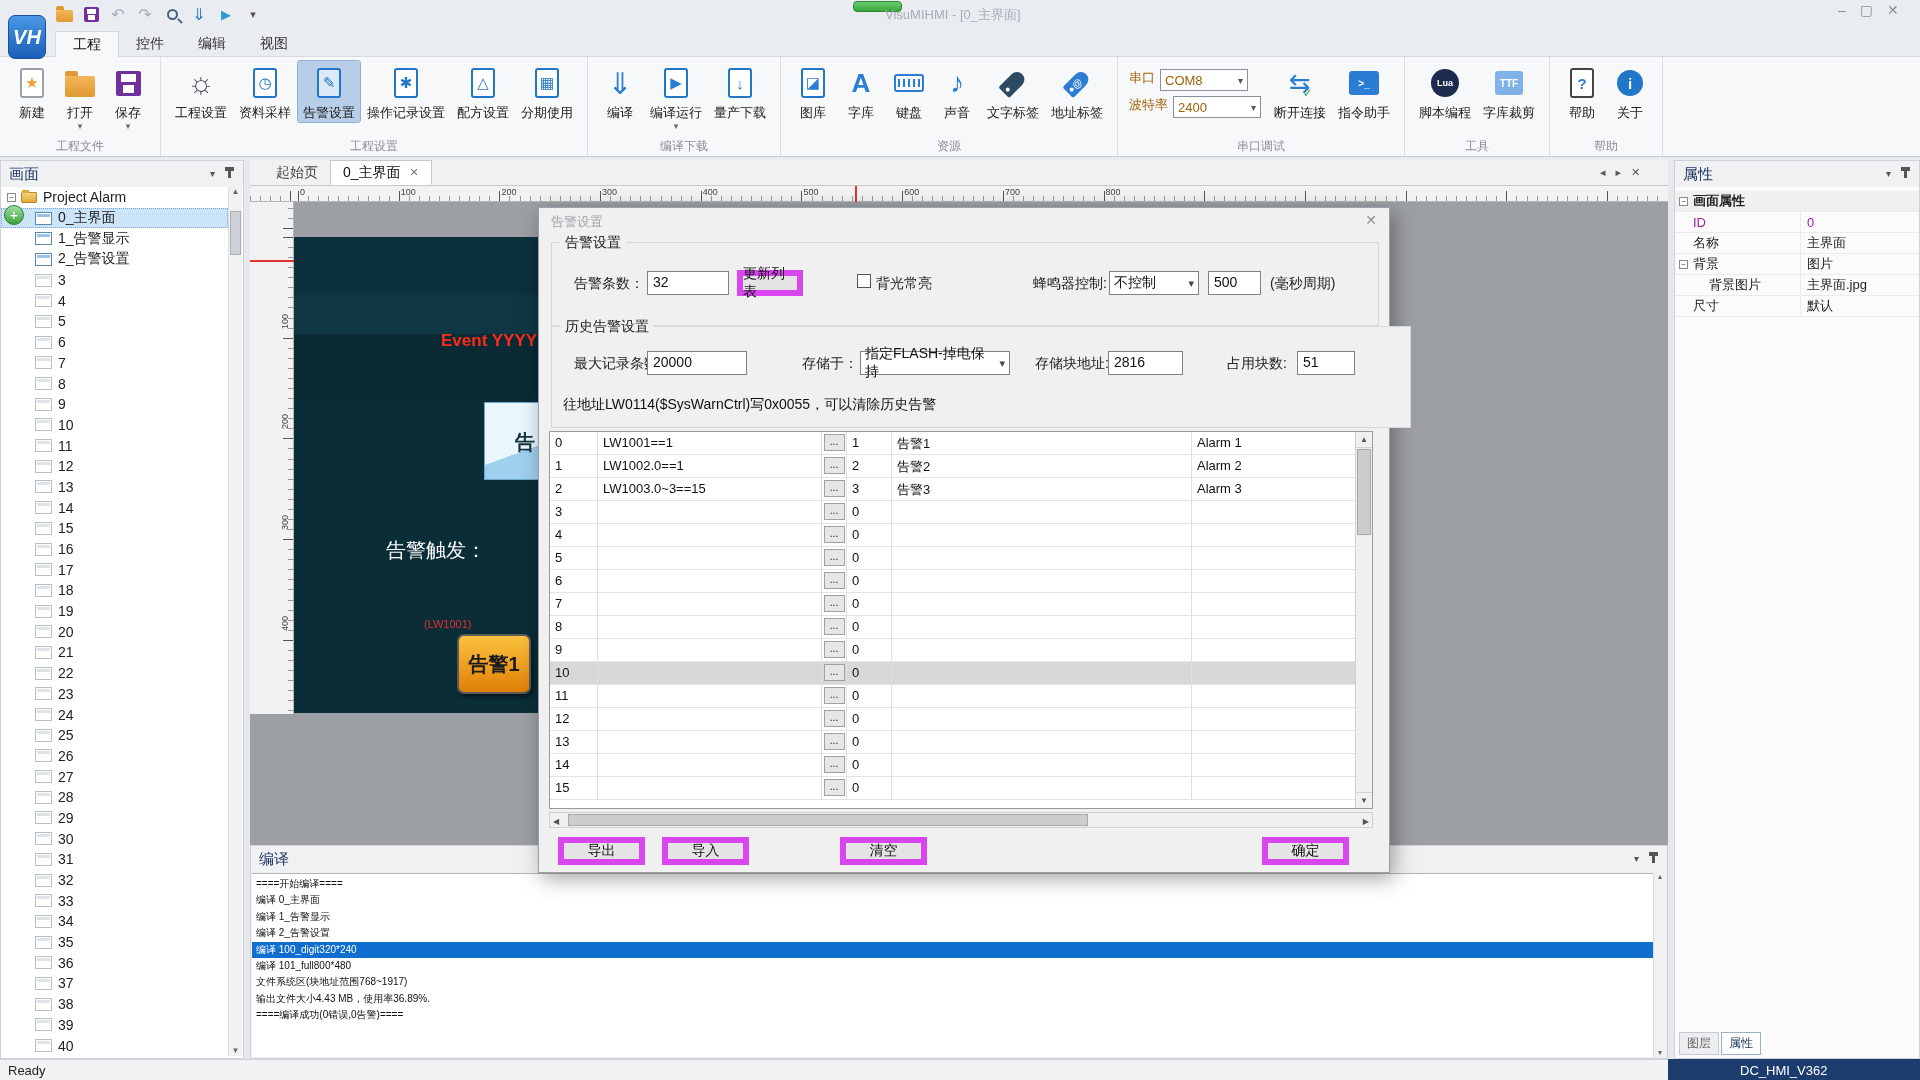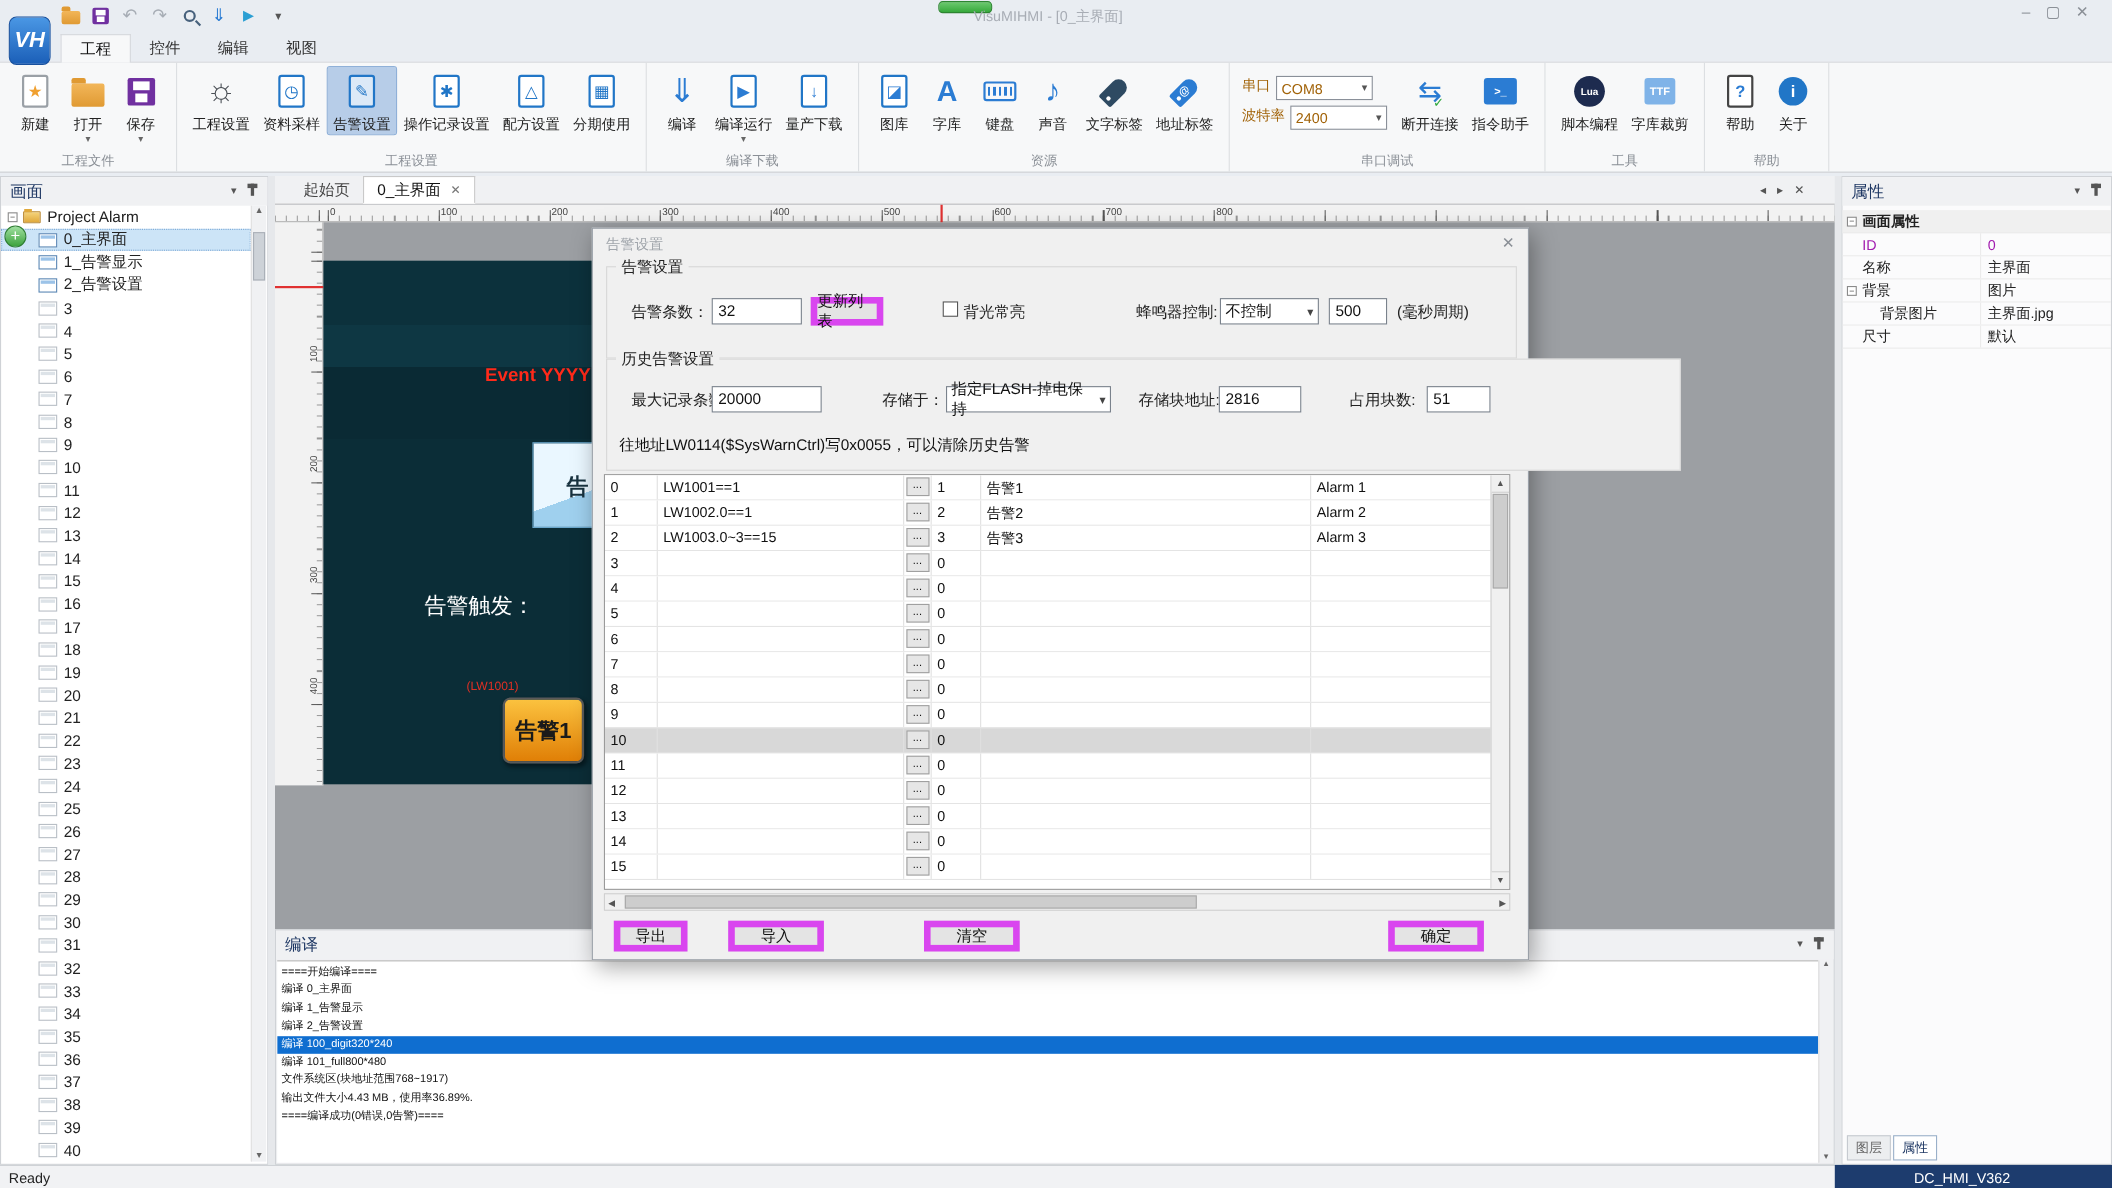--- a/index.html
+++ b/index.html
@@ -650,21 +650,21 @@
       <div class="cb" style="left:305px;top:31px"></div>
       <div class="flabel" style="left:324px;top:32px">背光常亮</div>
       <div class="flabel" style="left:481px;top:32px">蜂鸣器控制:</div>
       <div class="dcombo" style="left:557px;top:28px;width:90px">
           <span>不控制</span>
         </div>
       <div class="tin" style="left:656px;top:28px;width:53px">500</div>
       <div class="flabel" style="left:718px;top:32px">(毫秒周期)</div>
     </div>
 
-    <div class="fset" style="left:12px;top:118px;width:977px;height:102px">
+    <div class="fset" style="left:12px;top:118px;width:860px;height:102px">
       <div class="legend">历史告警设置</div>
       <div class="flabel" style="left:22px;top:28px">最大记录条数：</div>
       <div class="tin" style="left:95px;top:24px;width:100px">20000</div>
       <div class="flabel" style="left:250px;top:28px">存储于：</div>
       <div class="dcombo" style="left:308px;top:24px;width:150px">
           <span>指定FLASH-掉电保持</span>
         </div>
       <div class="flabel" style="left:483px;top:28px">存储块地址:</div>
       <div class="tin" style="left:556px;top:24px;width:75px">2816</div>
       <div class="flabel" style="left:675px;top:28px">占用块数:</div>
@@ -839,21 +839,21 @@
           <div style="height: 86px; background: rgb(205, 205, 205); border: 1px solid rgb(168, 168, 168); margin: 1px;"></div>
           <div class="sbtn" style="position: absolute; bottom: 0px; left: 0px; right: 0px; border-top: 1px solid rgb(208, 208, 208); border-bottom: none;">▼</div>
         </div>
       </div>
     <div id="hscroll">
       <span style="position:absolute;left:3px;top:4px">◀</span>
       <span style="position:absolute;right:3px;top:4px">▶</span>
       <div id="hthumb"></div>
     </div>
 
-    <div class="wbtn" style="left:19px;top:629px;width:67px;height:28px">导出</div>
+    <div class="wbtn" style="left:19px;top:629px;width:87px;height:28px">导出</div>
     <div class="wbtn" style="left:123px;top:629px;width:87px;height:28px">导入</div>
     <div class="wbtn" style="left:301px;top:629px;width:87px;height:28px">清空</div>
     <div class="wbtn" style="left:723px;top:629px;width:87px;height:28px">确定</div>
   </div>
 
   <div id="compile-panel">
     <div class="panel-header">
       <span>编译</span>
       <span class="ph-ic" style="right:28px">▾</span>
       <span class="pin" style="right:12px"></span>

